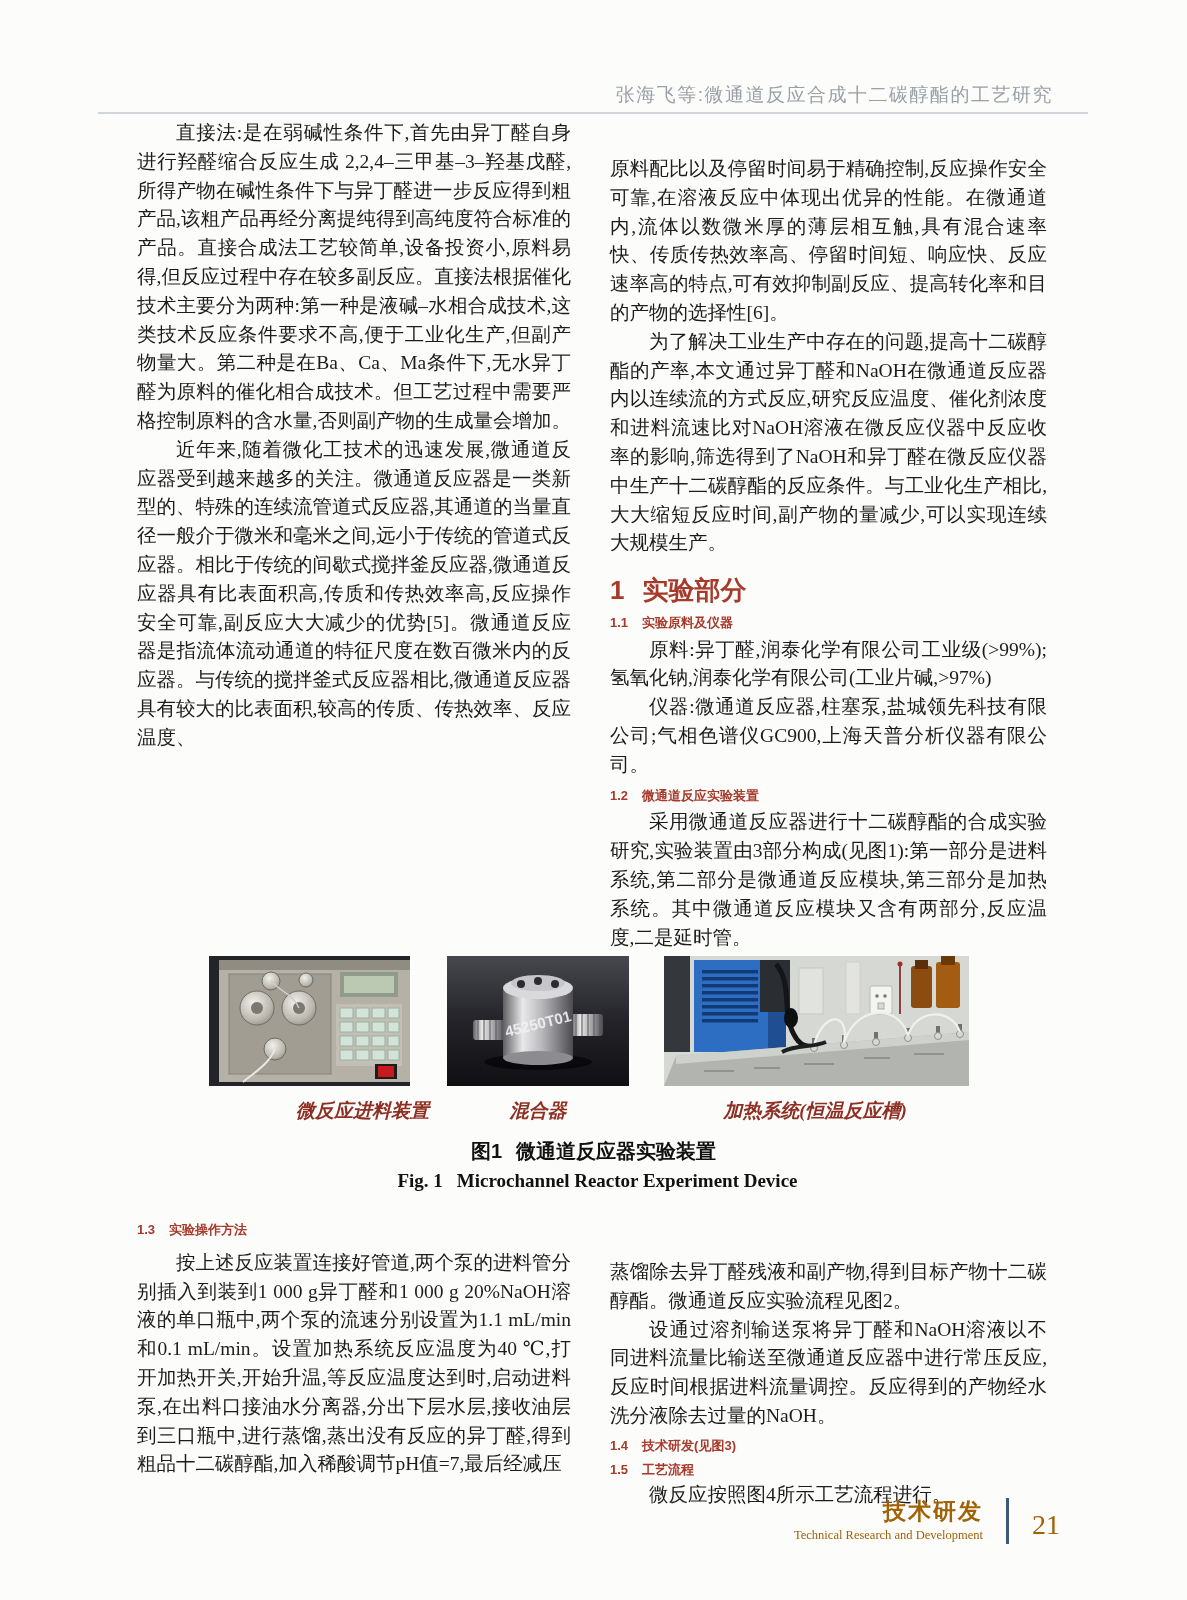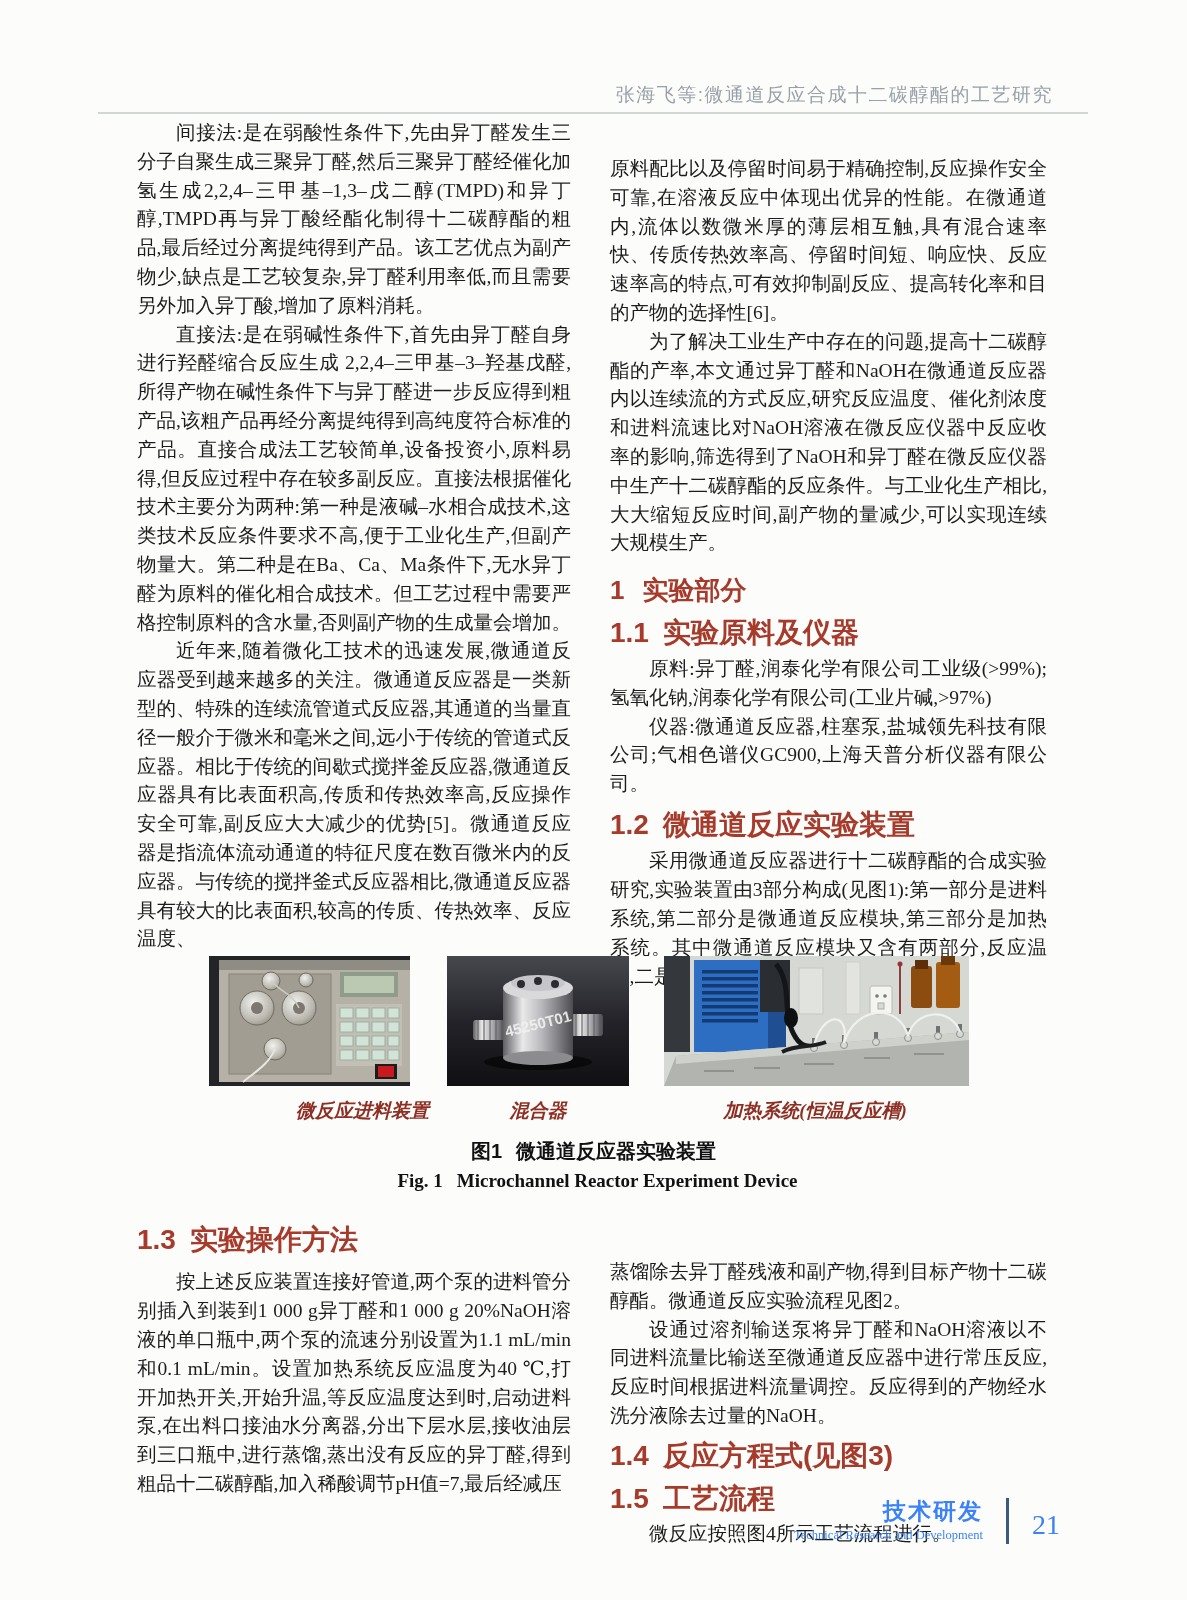--- a/index.html
+++ b/index.html
@@ -37,21 +37,21 @@
   
   .sec-big {
     margin:16px 0 8px; color:#a63a2b;
     font-family:"Liberation Sans","DejaVu Sans",sans-serif;
     font-size:26px; font-weight:bold; line-height:1.25; text-align:left;
   }
   .sec-big .sec-num { margin-right:18px; }
   .sec-sub {
     margin:8px 0 4px; color:#a63a2b;
     font-family:"Liberation Sans","DejaVu Sans",sans-serif;
-    font-size:28px; font-weight:bold; line-height:1.3; text-align:left;
+    font-size:13px; font-weight:bold; line-height:1.3; text-align:left;
   }
   .sec-sub .sec-num { margin-right:14px; }
 
   
   .figure { position:absolute; left:0; top:956px; width:1187px; height:260px; }
   .photo { position:absolute; top:0; }
   .photo svg { display:block; width:100%; height:100%; }
   #photo1 { left:209px; width:201px; height:130px; }
   #photo2 { left:447px; width:182px; height:130px; }
   #photo3 { left:664px; width:305px; height:130px; }
@@ -72,21 +72,21 @@
   .figcap-en {
     position:absolute; top:214px; left:0; width:100%; text-align:center;
     font-family:"Liberation Serif","DejaVu Serif",serif;
     font-weight:bold; font-size:19px; color:#111;
   }
   .figcap-en .fignum { margin-right:14px;margin-left:8px; }
 
   
   .footer {
     position:absolute; top:1498px; right:127px;
-    display:flex; align-items:center; gap:23px; color:#3b82f6;
+    display:flex; align-items:center; gap:23px; color:#a16207;
   }
   .footer-text { text-align:right; }
   .f-zh {
     font-family:"Liberation Sans","DejaVu Sans",sans-serif;
     font-weight:bold; font-size:23px; letter-spacing:2px; line-height:1.1;
   }
   .f-en {
     font-family:"Liberation Serif","DejaVu Serif",serif;
     font-size:12.5px; margin-top:3px;
   }
@@ -98,21 +98,20 @@
 </style>
 </head>
 <body>
 
 <div class="page">
 
   <div class="running-head">张海飞等:微通道反应合成十二碳醇酯的工艺研究</div>
   <div class="head-rule"></div>
 
   <div class="col col-tl">
-    <p>间接法:是在弱酸性条件下,先由异丁醛发生三分子自聚生成三聚异丁醛,然后三聚异丁醛经催化加氢生成2,2,4–三甲基–1,3–戊二醇(TMPD)和异丁醇,TMPD再与异丁酸经酯化制得十二碳醇酯的粗品,最后经过分离提纯得到产品。该工艺优点为副产物少,缺点是工艺较复杂,异丁醛利用率低,而且需要另外加入异丁酸,增加了原料消耗。</p>
     <p>直接法:是在弱碱性条件下,首先由异丁醛自身进行羟醛缩合反应生成 2,2,4–三甲基–3–羟基戊醛,所得产物在碱性条件下与异丁醛进一步反应得到粗产品,该粗产品再经分离提纯得到高纯度符合标准的产品。直接合成法工艺较简单,设备投资小,原料易得,但反应过程中存在较多副反应。直接法根据催化技术主要分为两种:第一种是液碱–水相合成技术,这类技术反应条件要求不高,便于工业化生产,但副产物量大。第二种是在Ba、Ca、Ma条件下,无水异丁醛为原料的催化相合成技术。但工艺过程中需要严格控制原料的含水量,否则副产物的生成量会增加。</p>
     <p>近年来,随着微化工技术的迅速发展,微通道反应器受到越来越多的关注。微通道反应器是一类新型的、特殊的连续流管道式反应器,其通道的当量直径一般介于微米和毫米之间,远小于传统的管道式反应器。相比于传统的间歇式搅拌釜反应器,微通道反应器具有比表面积高,传质和传热效率高,反应操作安全可靠,副反应大大减少的优势[5]。微通道反应器是指流体流动通道的特征尺度在数百微米内的反应器。与传统的搅拌釜式反应器相比,微通道反应器具有较大的比表面积,较高的传质、传热效率、反应温度、</p>
   </div>
 
   <div class="col col-tr">
     <p class="noindent">原料配比以及停留时间易于精确控制,反应操作安全可靠,在溶液反应中体现出优异的性能。在微通道内,流体以数微米厚的薄层相互触,具有混合速率快、传质传热效率高、停留时间短、响应快、反应速率高的特点,可有效抑制副反应、提高转化率和目的产物的选择性[6]。</p>
     <p>为了解决工业生产中存在的问题,提高十二碳醇酯的产率,本文通过异丁醛和NaOH在微通道反应器内以连续流的方式反应,研究反应温度、催化剂浓度和进料流速比对NaOH溶液在微反应仪器中反应收率的影响,筛选得到了NaOH和异丁醛在微反应仪器中生产十二碳醇酯的反应条件。与工业化生产相比,大大缩短反应时间,副产物的量减少,可以实现连续大规模生产。</p>
     <h2 class="sec-big"><span class="sec-num">1</span><span>实验部分</span></h2>
     <h3 class="sec-sub"><span class="sec-num">1.1</span><span>实验原料及仪器</span></h3>
     <p>原料:异丁醛,润泰化学有限公司工业级(&gt;99%);氢氧化钠,润泰化学有限公司(工业片碱,&gt;97%)</p>
@@ -312,21 +311,21 @@
   </div>
 
   <div class="col col-bl">
     <h3 class="sec-sub" style="margin-top:0;margin-bottom:10px"><span class="sec-num">1.3</span><span>实验操作方法</span></h3>
     <p>按上述反应装置连接好管道,两个泵的进料管分别插入到装到1 000 g异丁醛和1 000 g 20%NaOH溶液的单口瓶中,两个泵的流速分别设置为1.1 mL/min和0.1 mL/min。设置加热系统反应温度为40 ℃,打开加热开关,开始升温,等反应温度达到时,启动进料泵,在出料口接油水分离器,分出下层水层,接收油层到三口瓶中,进行蒸馏,蒸出没有反应的异丁醛,得到粗品十二碳醇酯,加入稀酸调节pH值=7,最后经减压</p>
   </div>
 
   <div class="col col-br">
     <p class="noindent">蒸馏除去异丁醛残液和副产物,得到目标产物十二碳醇酯。微通道反应实验流程见图2。</p>
     <p>设通过溶剂输送泵将异丁醛和NaOH溶液以不同进料流量比输送至微通道反应器中进行常压反应,反应时间根据进料流量调控。反应得到的产物经水洗分液除去过量的NaOH。</p>
-    <h3 class="sec-sub" style="margin:7px 0 2px"><span class="sec-num">1.4</span><span>反应方程式(见图3)</span></h3>
+    <h3 class="sec-sub" style="margin:7px 0 2px"><span class="sec-num">1.4</span><span>技术研发(见图3)</span></h3>
     <h3 class="sec-sub" style="margin:7px 0 2px"><span class="sec-num">1.5</span><span>工艺流程</span></h3>
     <p>微反应按照图4所示工艺流程进行。</p>
   </div>
 
   <div class="footer">
     <div class="footer-text">
       <div class="f-zh">技术研发</div>
       <div class="f-en">Technical Research and Development</div>
     </div>
     <div class="f-bar"></div>

